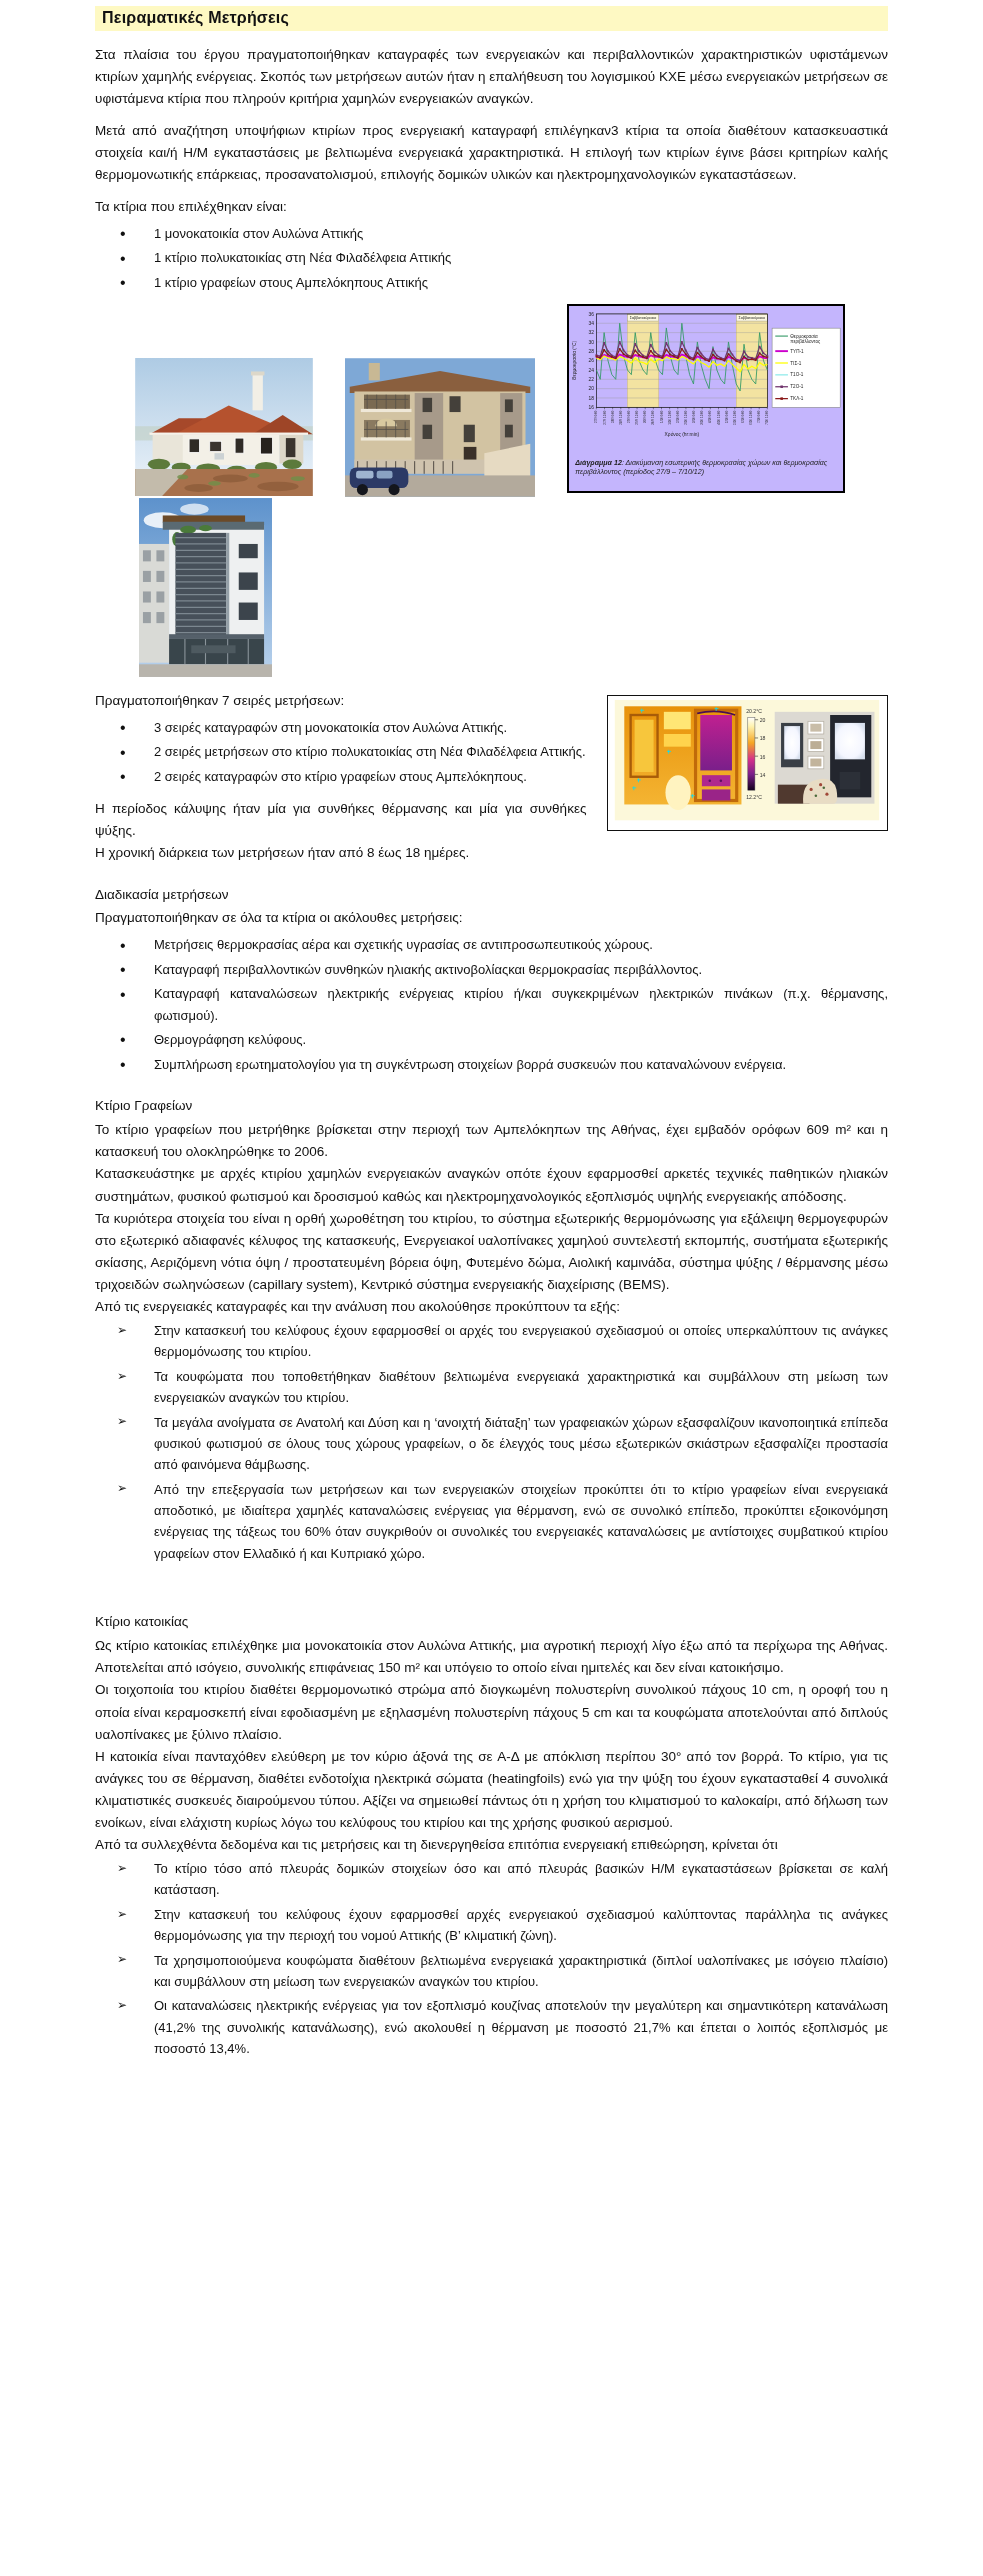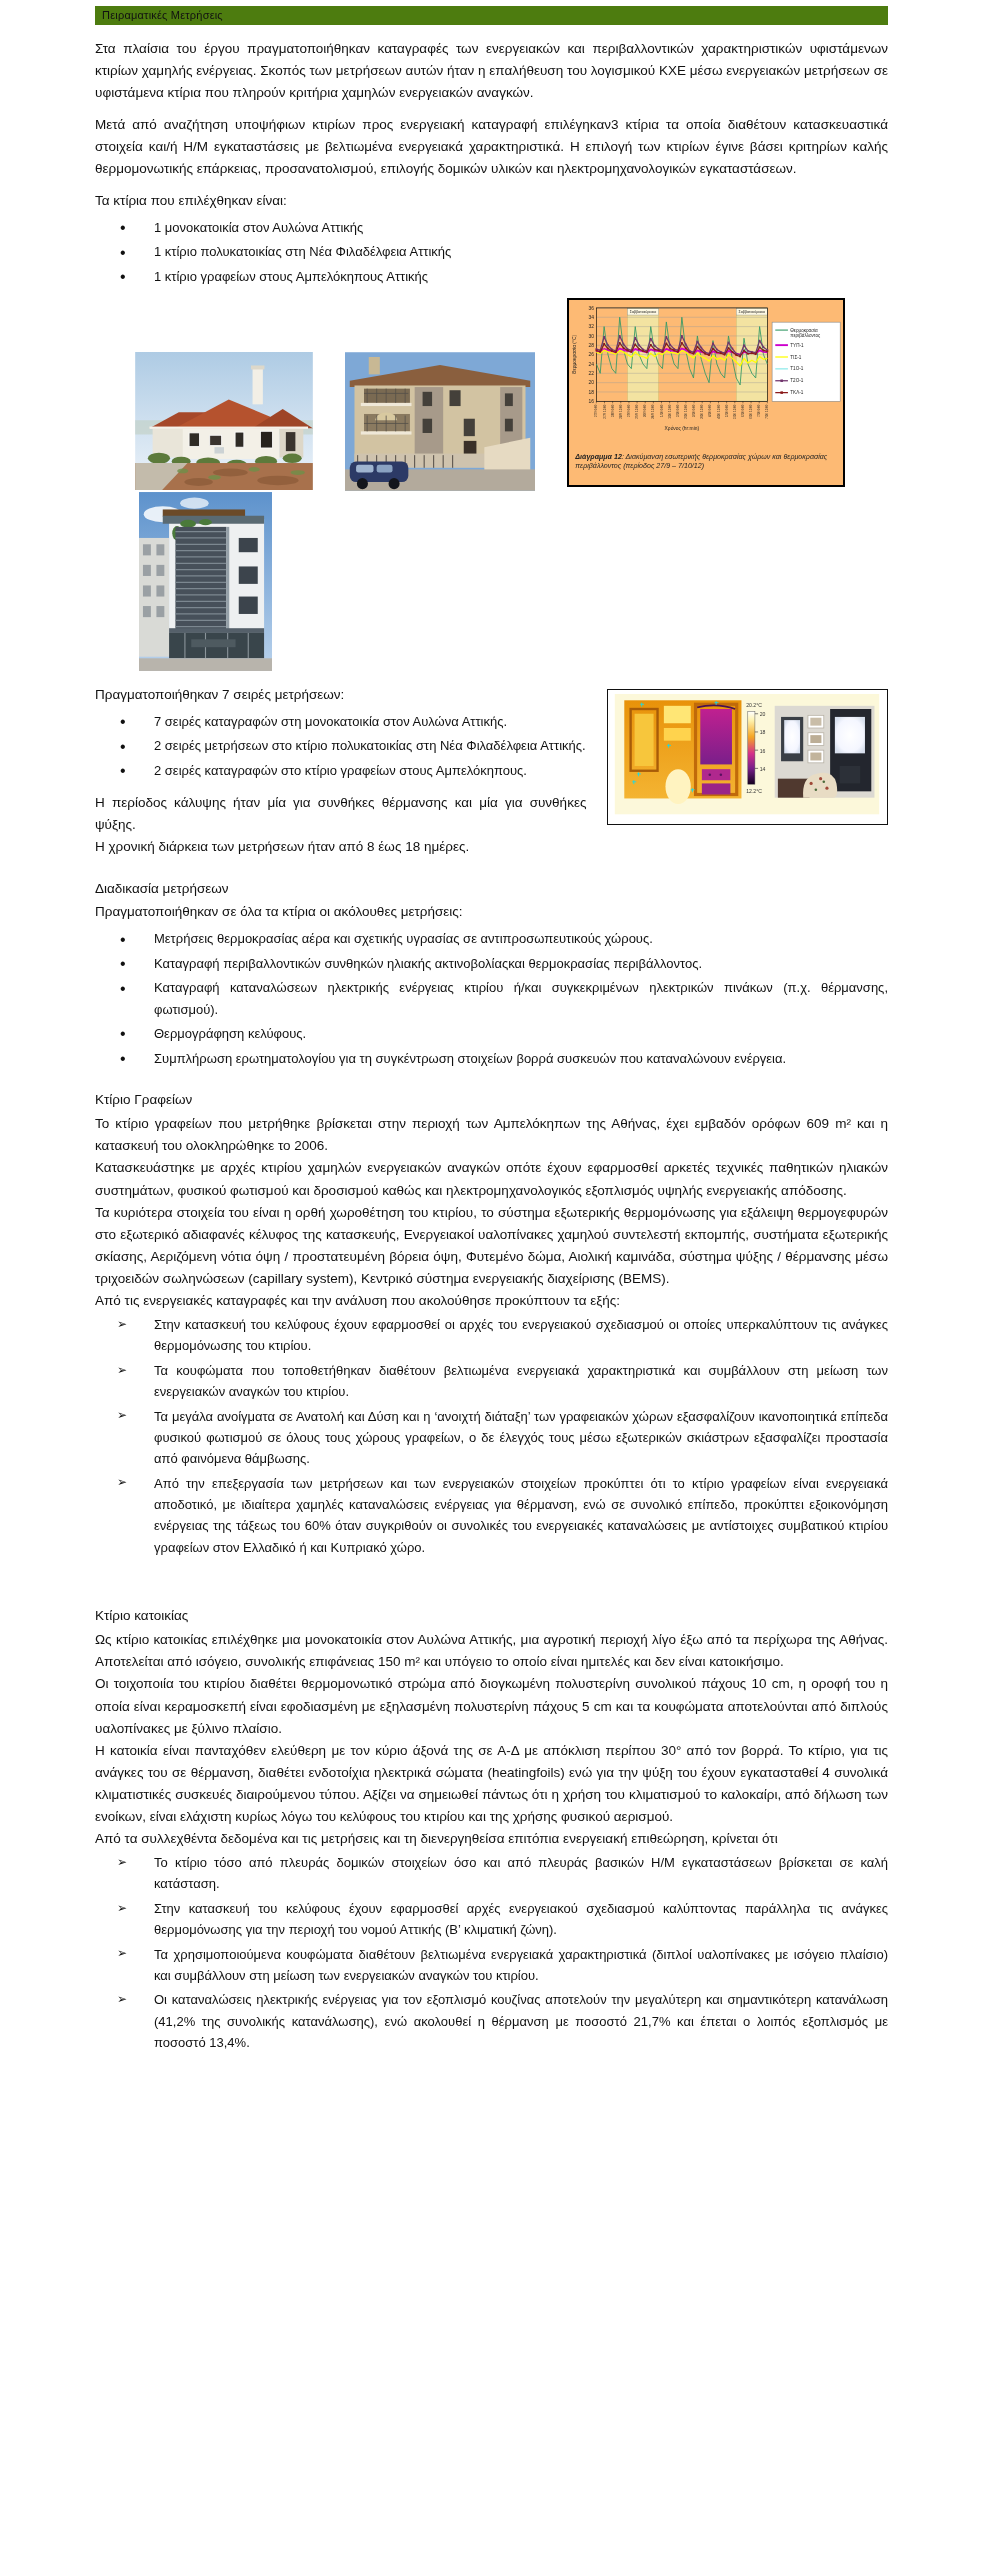--- a/index.html
+++ b/index.html
@@ -1,31 +1,31 @@
 <!DOCTYPE html>
 <html style="font-size:12.7px"><head>
 <meta charset="utf-8">
 <style>
   html,body{margin:0;padding:0;background:#fff;}
   body{width:983px;font-family:"Liberation Sans",sans-serif;color:#111;}
   .page{width:983px;min-height:2576px;box-sizing:border-box;padding:6.3px 95px 24px 95px;}
-  .title-bar{background:#4d7c0f;font-weight:normal;font-size:11px;padding:3.2px 7.1px 4px;letter-spacing:0.2px;}
+  .title-bar{background:#fef9c3;font-weight:bold;font-size:16px;padding:3.2px 7.1px 4px;letter-spacing:0.2px;}
   p{font-size:13.5px;line-height:1.64;text-align:justify;margin:0 0 9.5px;}
   p.tight{margin:0;}
   p.lead{margin:0 0 3.2px;text-align:left;}
   p.h{font-weight:normal;margin:19px 0 1.6px;text-align:left;}
   p.h-big-gap{margin-top:46px;}
   ul{list-style:none;margin:0 0 9.5px;padding:0;}
   ul li{position:relative;padding:1.6px 0 1.6px 59px;font-size:13px;line-height:1.64;text-align:justify;}
   ul.dot li::before{content:"•";position:absolute;left:25px;top:0px;font-size:16px;}
   ul.arrow li::before{content:"➢";position:absolute;left:22px;top:2.4px;font-size:12px;}
   .figures{position:relative;height:373px;margin:8px 0 0;}
   .figures svg{display:block;}
   .ph{position:absolute;}
-  .chart-box{position:absolute;left:472px;top:0;width:278px;height:189px;border:2.4px solid #000;background:#fdba74;box-sizing:border-box;}
+  .chart-box{position:absolute;left:472px;top:0;width:278px;height:189px;border:2.4px solid #000;background:#c4b5fd;box-sizing:border-box;}
   .chart-caption{font-size:7.1px;font-style:italic;color:#222;padding:0.8px 6.3px 0;line-height:1.25;}
   .thermal-box{float:right;width:281px;height:136px;border:1.6px solid #111;background:#fff;box-sizing:border-box;margin:4.8px 0 8px 20.6px;}
   .clear{clear:both;}
 </style>
 </head>
 <body>
 
 <div class="page">
 
   <div class="title-bar">Πειραματικές Μετρήσεις</div>
@@ -524,21 +524,21 @@
           <g fill="#4a6a3a">
               <circle cx="262" cy="126" r="1.6"></circle>
               <circle cx="272" cy="116" r="1.6"></circle>
             </g>
         </g>
       </svg>
     </div>
 
     <p class="lead">Πραγματοποιήθηκαν 7 σειρές μετρήσεων:</p>
     <ul class="dot">
-      <li>7 σειρές καταγραφών στη μονοκατοικία στον Αυλώνα Αττικής.</li>
+      <li>3 σειρές καταγραφών στη μονοκατοικία στον Αυλώνα Αττικής.</li>
       <li>2 σειρές μετρήσεων στο κτίριο πολυκατοικίας στη Νέα Φιλαδέλφεια Αττικής.</li>
       <li>2 σειρές καταγραφών στο κτίριο γραφείων στους Αμπελόκηπους.</li>
     </ul>
     <p class="tight">Η περίοδος κάλυψης ήταν μία για συνθήκες θέρμανσης και μία για συνθήκες ψύξης.</p>
     <p class="tight">Η χρονική διάρκεια των μετρήσεων ήταν από 8 έως 18 ημέρες.</p>
     <div class="clear"></div>
   </div>
 
   <p class="h">Διαδικασία μετρήσεων</p>
   <p class="lead">Πραγματοποιήθηκαν σε όλα τα κτίρια οι ακόλουθες μετρήσεις:</p>

